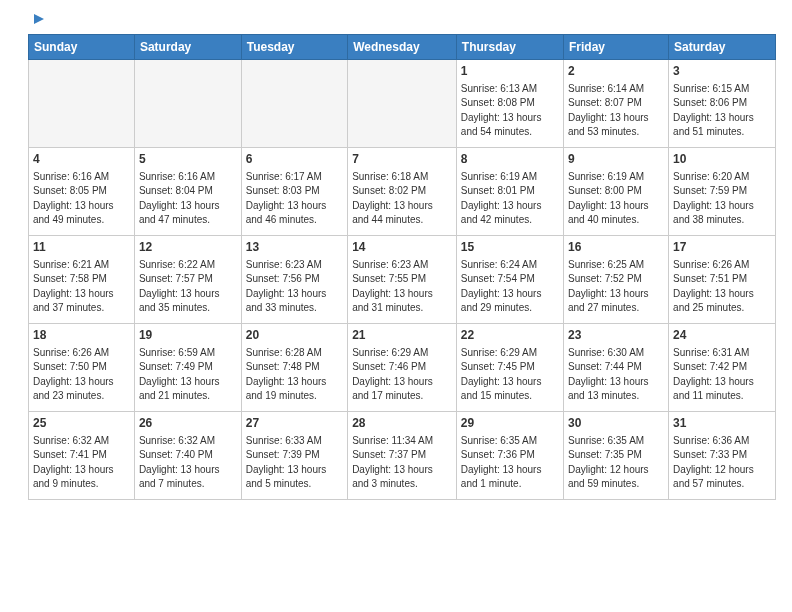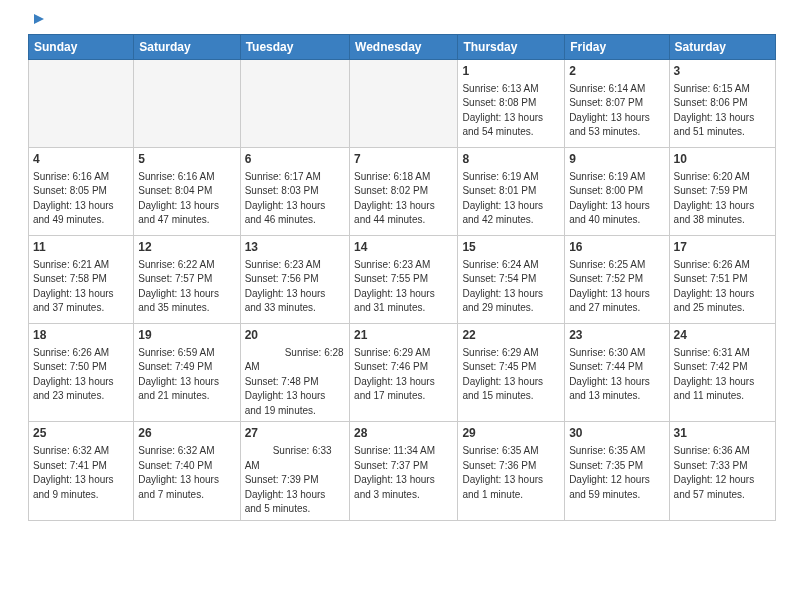--- a/index.html
+++ b/index.html
@@ -210,21 +210,21 @@
         </tr>
         <tr>
           <td class="filled-cell"><span class="day-number">18</span><span class="day-info" style="white-space: pre-line;">Sunrise: 6:26 AM
 Sunset: 7:50 PM
 Daylight: 13 hours
 and 23 minutes.</span></td>
           <td class="filled-cell"><span class="day-number">19</span><span class="day-info" style="white-space: pre-line;">Sunrise: 6:59 AM
 Sunset: 7:49 PM
 Daylight: 13 hours
 and 21 minutes.</span></td>
-          <td class="filled-cell"><span class="day-number">20</span><span class="day-info" style="white-space: pre-line; margin-left: 40px;">Sunrise: 6:28 AM
+          <td class="filled-cell"><span class="day-number">20</span><span class="day-info" style="white-space: pre-line;">Sunrise: 6:28 AM
 Sunset: 7:48 PM
 Daylight: 13 hours
 and 19 minutes.</span></td>
           <td class="filled-cell"><span class="day-number">21</span><span class="day-info" style="white-space: pre-line;">Sunrise: 6:29 AM
 Sunset: 7:46 PM
 Daylight: 13 hours
 and 17 minutes.</span></td>
           <td class="filled-cell"><span class="day-number">22</span><span class="day-info" style="white-space: pre-line;">Sunrise: 6:29 AM
 Sunset: 7:45 PM
 Daylight: 13 hours
@@ -240,21 +240,21 @@
         </tr>
         <tr>
           <td class="filled-cell"><span class="day-number">25</span><span class="day-info" style="white-space: pre-line;">Sunrise: 6:32 AM
 Sunset: 7:41 PM
 Daylight: 13 hours
 and 9 minutes.</span></td>
           <td class="filled-cell"><span class="day-number">26</span><span class="day-info" style="white-space: pre-line;">Sunrise: 6:32 AM
 Sunset: 7:40 PM
 Daylight: 13 hours
 and 7 minutes.</span></td>
-          <td class="filled-cell"><span class="day-number">27</span><span class="day-info" style="white-space: pre-line; margin-left: 28px;">Sunrise: 6:33 AM
+          <td class="filled-cell"><span class="day-number">27</span><span class="day-info" style="white-space: pre-line;">Sunrise: 6:33 AM
 Sunset: 7:39 PM
 Daylight: 13 hours
 and 5 minutes.</span></td>
           <td class="filled-cell"><span class="day-number">28</span><span class="day-info" style="white-space: pre-line;">Sunrise: 11:34 AM
 Sunset: 7:37 PM
 Daylight: 13 hours
 and 3 minutes.</span></td>
           <td class="filled-cell"><span class="day-number">29</span><span class="day-info" style="white-space: pre-line;">Sunrise: 6:35 AM
 Sunset: 7:36 PM
 Daylight: 13 hours

